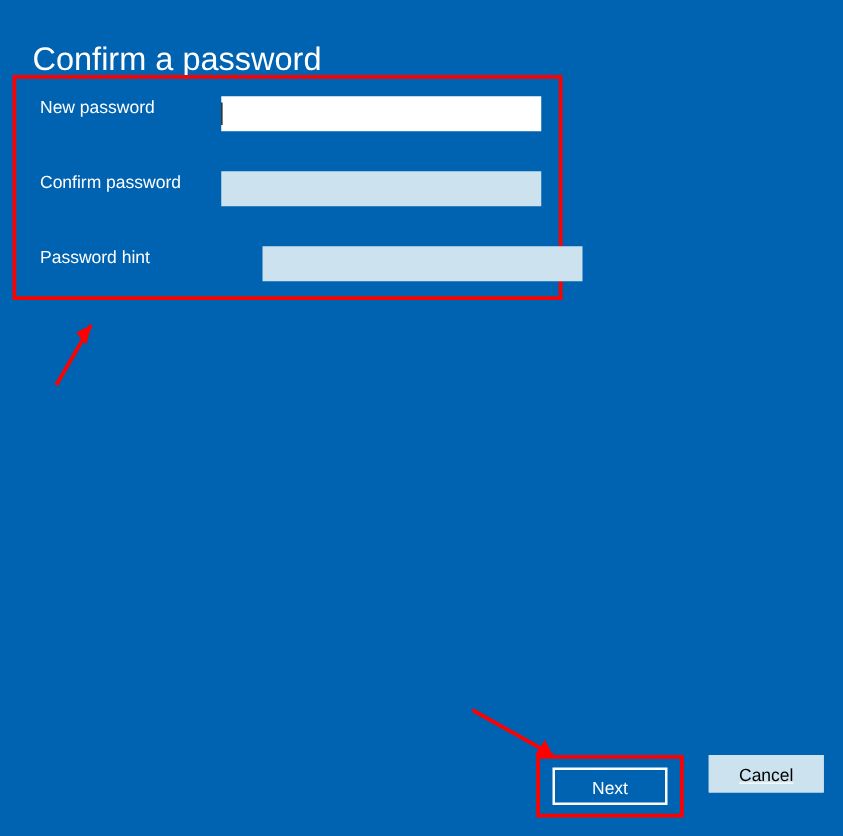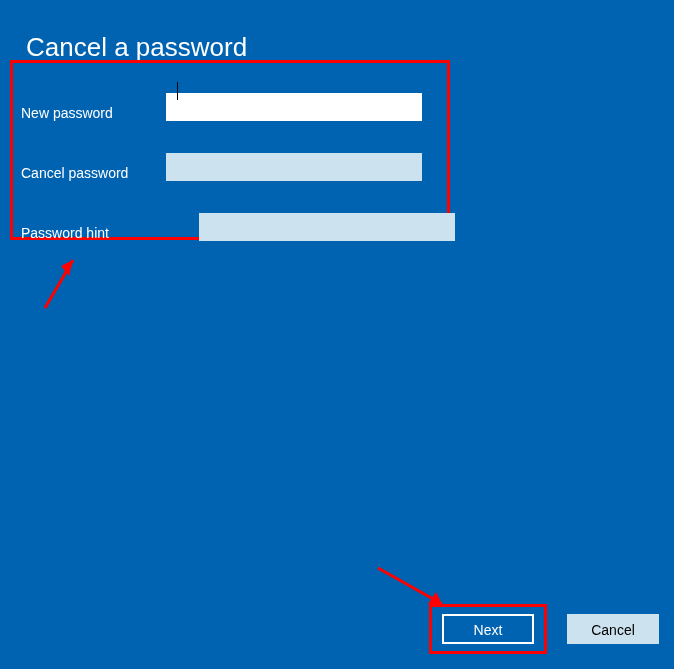--- a/index.html
+++ b/index.html
@@ -22,25 +22,24 @@
     .form-area {
       position: absolute;
       left: 10px;
       top: 60px;
       width: 440px;
       height: 180px;
       border: 3px solid #ff0000;
     }
     .row {
       position: absolute;
-      left: 8px;
+      left: 19px;
       display: flex;
-      align-items: flex-end;
+      align-items: flex-start;
       height: 28px;
-      margin-top: 16px;
     }
     .row-1 { top: 14px; }
     .row-2 { top: 74px; }
     .row-3 { top: 134px; gap: 33px; }
     .label {
       width: 145px;
       font-size: 14px;
       color: #fff;
     }
     .input {
@@ -76,21 +75,22 @@
       position: absolute;
       left: 370px;
       top: 560px;
     }
     .button-bar {
       position: absolute;
       bottom: 15px;
       right: 15px;
       display: flex;
       gap: 20px;
-      align-items: center;
+      align-items: flex-start;
+      text-decoration: underline;
     }
     .next-box {
       border: 3px solid #ff0000;
       padding: 7px 10px;
     }
     .btn {
       width: 92px;
       height: 30px;
       font-size: 14px;
       text-align: center;
@@ -105,30 +105,30 @@
     }
     .btn-cancel {
       background: #cce2ef;
       border: 2px solid #cce2ef;
       color: #000000;
     }
   </style>
 </head>
 <body>
 
-<div class="title">Cancel a password</div>
+<div class="title">Confirm a password</div>
 
 <div class="form-area">
   <div class="row row-1">
     <div class="label">New password</div>
     <input type="password" class="input input-active" value="" style="">
   </div>
   <div class="caret"></div>
   <div class="row row-2">
-    <div class="label">Cancel password</div>
+    <div class="label">Confirm password</div>
     <input type="password" class="input input-inactive" value="" style="">
   </div>
   <div class="row row-3">
     <div class="label">Password hint</div>
     <input type="text" class="input input-inactive" value="" style="">
   </div>
 </div>
 
 <svg class="arrow-1" width="50" height="70" viewBox="0 0 50 70">
   <line x1="10" y1="60" x2="38" y2="12" stroke="#ff0000" stroke-width="3"></line>

